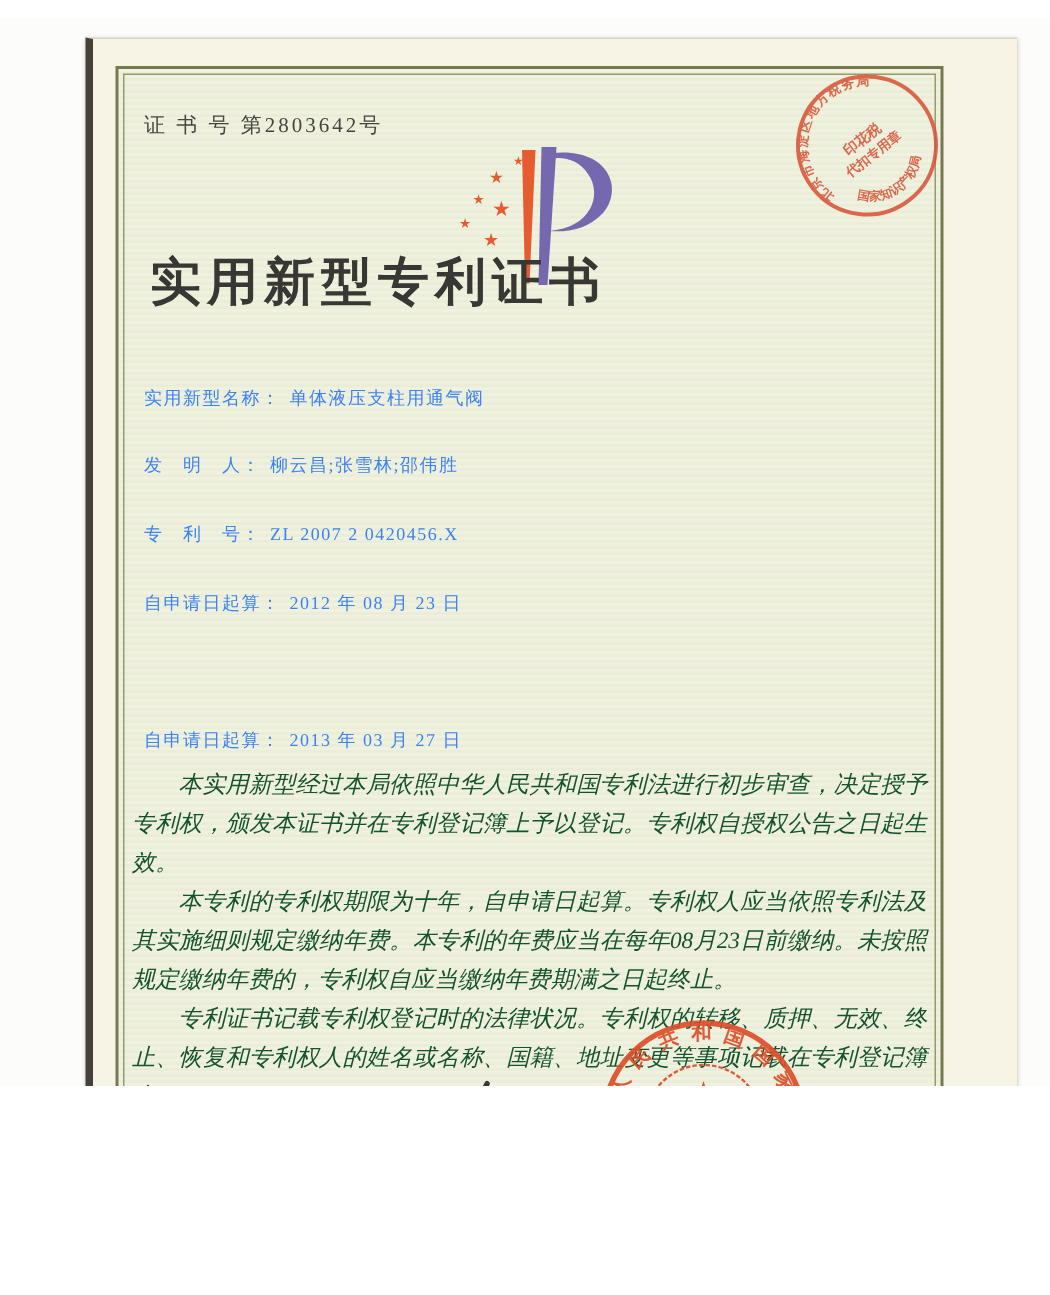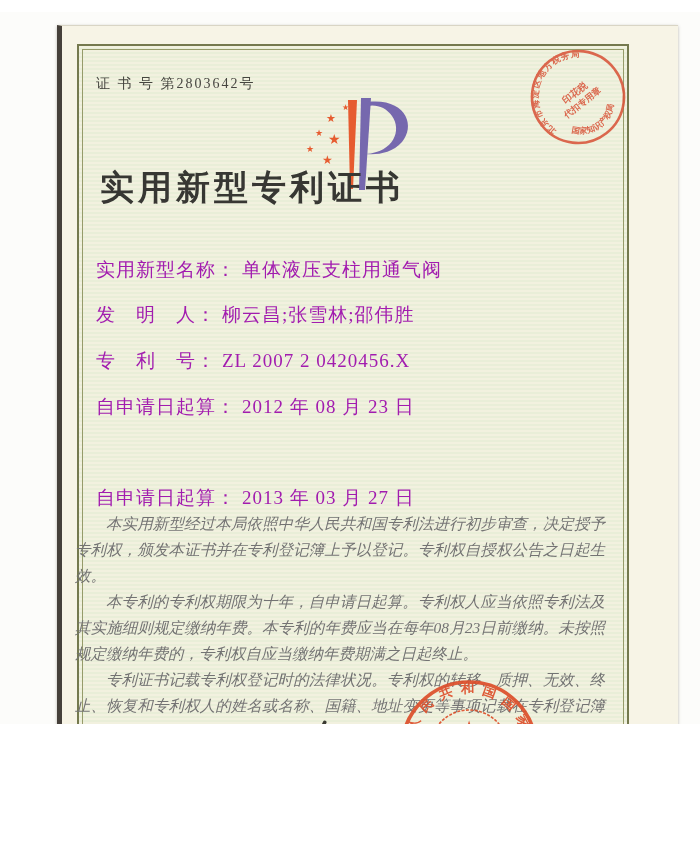--- a/index.html
+++ b/index.html
@@ -30,27 +30,27 @@
     position:absolute;left:96px;top:63px;
     font-size:14px;letter-spacing:2px;color:#45453f;
   }
   .logo{position:absolute;left:282px;top:80px;width:140px;height:108px;}
   .title{
     position:absolute;left:100px;top:153px;width:502px;
     font-size:34px;font-weight:bold;letter-spacing:4px;color:#373733;
   }
   .field-row{
     position:absolute;left:96px;width:515px;
-    font-size:19px;color:#a21caf;white-space:nowrap;
+    font-size:12px;color:#3b82f6;white-space:nowrap;
   }
   .field-label{letter-spacing:1px;}
   .field-value{margin-left:6px;letter-spacing:1px;}
   .body-text{
-    position:absolute;left:75px;top:499px;width:530px;
-    font-size:15.5px;line-height:26px;color:#737373;
+    position:absolute;left:88px;top:499px;width:530px;
+    font-size:15.5px;line-height:26px;color:#14532d;
     text-align:justify;font-style:italic;
   }
   .body-text p{margin:0;text-indent:2em;}
   .director{
     position:absolute;left:148px;top:747px;
     font-size:16px;letter-spacing:4px;color:#000000;
   }
   .sig{position:absolute;left:198px;top:700px;width:160px;height:95px;transform:rotate(-2deg);}
   .sig-name-hidden{position:absolute;left:210px;top:720px;opacity:0;font-size:10px;}
   .footer{

